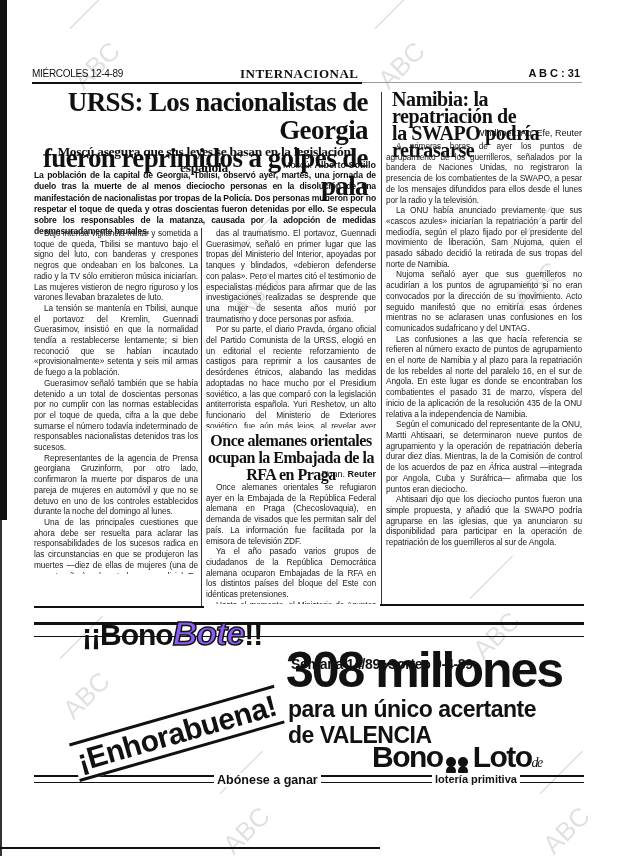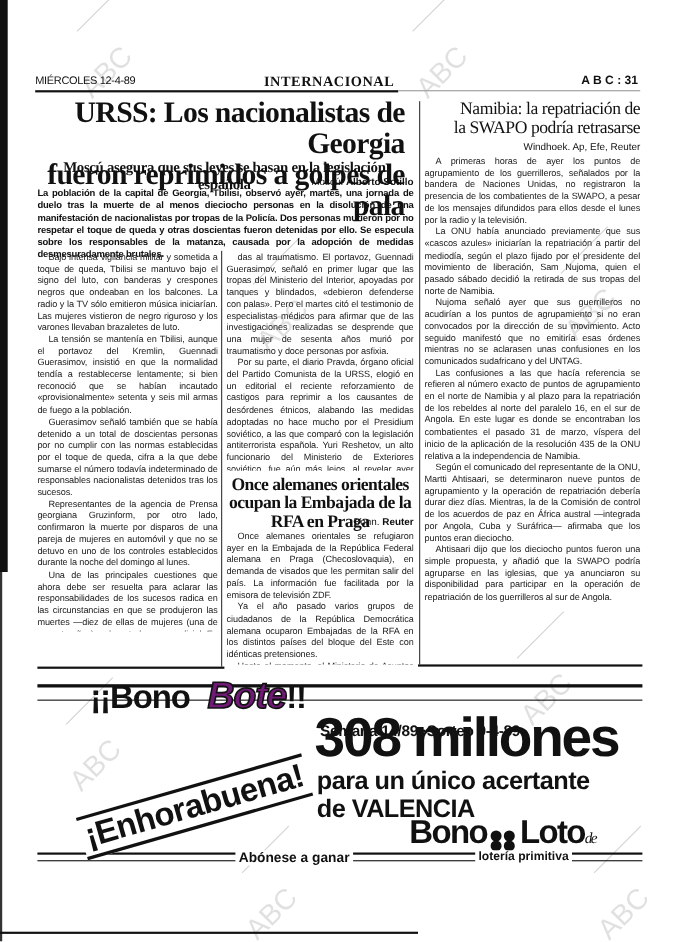--- a/index.html
+++ b/index.html
@@ -15,28 +15,28 @@
 
   .main-title { position:absolute; left:38px; top:88px; width:330px; text-align:right; font-family:"Liberation Serif", serif; font-weight:bold; font-size:27px; line-height:28px; letter-spacing:-0.6px; }
   .main-sub { position:absolute; left:34px; top:144px; width:340px; text-align:center; font-family:"Liberation Serif", serif; font-weight:bold; font-size:13.5px; letter-spacing:-0.3px; }
   .byline { position:absolute; font-size:9px; text-align:right; }
   .byline b { font-weight:bold; }
   .lead { position:absolute; left:34px; top:170px; width:342px; font-size:8.6px; line-height:11.3px; font-weight:bold; text-align:justify; letter-spacing:-0.15px; }
   .col { position:absolute; font-size:8.3px; line-height:10.7px; text-align:justify; color:#222; letter-spacing:-0.1px; }
   .col p { margin:0; text-indent:10px; }
   .vline { position:absolute; width:1px; background:#333; }
 
-  .side-title { position:absolute; left:392px; top:91px; width:190px; text-align:right; font-family:"Liberation Serif", serif; font-weight:normal; font-size:16px; line-height:17px; letter-spacing:-0.4px; }
+  .side-title { position:absolute; left:392px; top:91px; width:190px; text-align:left; font-family:"Liberation Serif", serif; font-weight:bold; font-size:20px; line-height:17px; letter-spacing:-0.4px; }
   .sec-title { position:absolute; left:205px; top:432px; width:172px; text-align:center; font-family:"Liberation Serif", serif; font-weight:bold; font-size:16px; line-height:17px; letter-spacing:-0.5px; }
 
   .rule-black { position:absolute; height:3px; background:#111; }
   .rule-thin { position:absolute; height:1px; background:#111; }
 
   .bonobote { position:absolute; left:82px; top:614px; font-family:"Liberation Sans", sans-serif; font-weight:bold; font-size:30px; letter-spacing:-1px; }
-  .bonobote .bote { font-size:34px; color:#701a75; -webkit-text-stroke:1.5px #111; font-style:italic;margin-left:16px; }
+  .bonobote .bote { font-size:34px; color:#8b5cf6; -webkit-text-stroke:1.5px #111; font-style:italic; }
   .semana { position:absolute; left:287px; top:656px; font-size:14px; font-weight:bold; letter-spacing:-0.3px; }
   .millones { position:absolute; left:286px; top:644px; font-size:50px; font-weight:bold; letter-spacing:-2px; line-height:52px; }
   .para { position:absolute; left:288px; top:696px; font-size:23px; font-weight:bold; letter-spacing:-0.5px; line-height:26px; }
   .valencia { position:absolute; left:288px; top:722px; font-size:23px; font-weight:bold; letter-spacing:-0.5px; line-height:26px; }
   .enhorabuena { position:absolute; left:80px; top:742px; font-size:30px; font-weight:bold; transform:rotate(-16deg); transform-origin:left bottom; border-top:3px solid #111; border-bottom:3px solid #111; padding:0 4px; line-height:34px; background:#fff; letter-spacing:-0.5px; }
   .abonese { position:absolute; left:214px; top:773px; font-size:12.5px; font-weight:bold; background:#fff; padding:0 3px; }
   .bonoloto { position:absolute; left:372px; top:740px; font-size:30px; font-weight:bold; letter-spacing:-1.5px; }
   .bonoloto .de { font-family:"Liberation Serif", serif; font-style:italic; font-size:14px; font-weight:normal; }
   .loteria { position:absolute; left:432px; top:773px; font-size:11px; font-weight:bold; background:#fff; padding:0 3px; }
 

